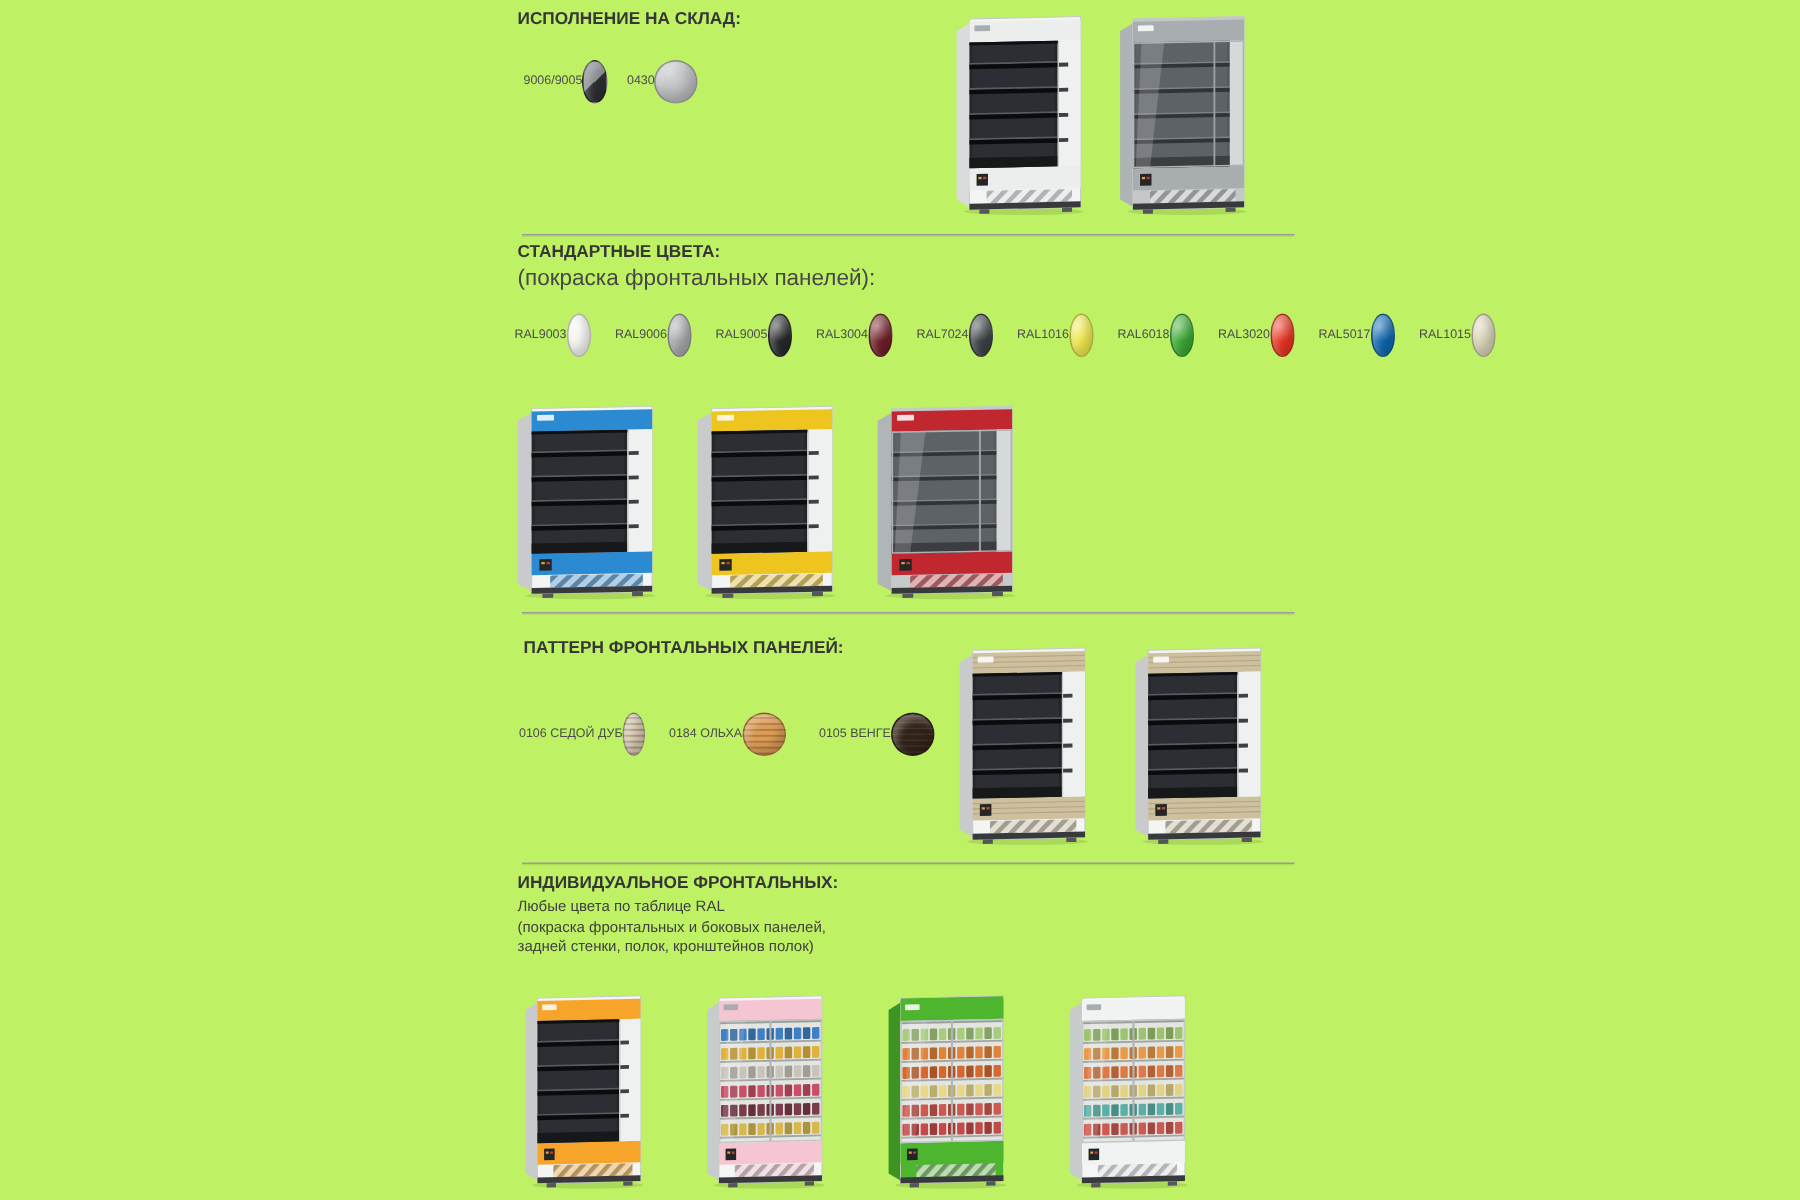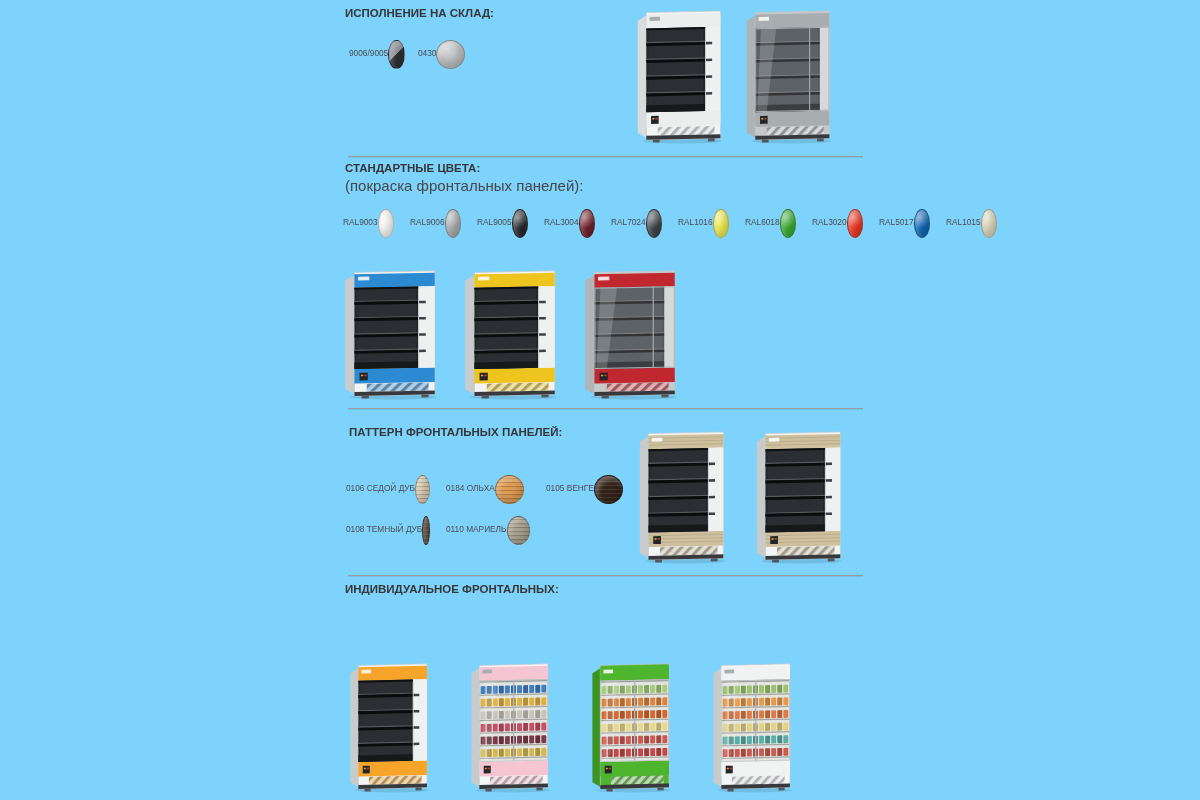--- a/index.html
+++ b/index.html
@@ -1,17 +1,17 @@
 <!DOCTYPE html>
 <html><head>
 <meta charset="utf-8">
 <style>
   html,body{margin:0;padding:0;background:#ffffff;}
   body{width:1200px;height:800px;font-family:"Liberation Sans",sans-serif;}
-  .page{position:relative;width:1200px;height:800px;background:#7dd3fc;overflow:hidden;}
+  .page{position:relative;width:1200px;height:800px;background:#bef264;overflow:hidden;}
   .sec-title{position:absolute;font-weight:bold;font-size:11.5px;color:#363636;white-space:nowrap;}
   .sub{position:absolute;font-size:15px;color:#474747;white-space:nowrap;}
   .desc{position:absolute;font-size:10px;line-height:13.5px;color:#3f3f3f;white-space:nowrap;}
   .divider{position:absolute;left:348px;width:515px;height:1px;background:#9b9b9b;box-shadow:0 1px 0 rgba(0,0,0,0.08);}
   .swatch-row{position:absolute;display:flex;gap:16px;}
   .swatch{display:flex;flex-direction:row;align-items:center;width:var(--w,51px);flex:0 0 auto;}
   .swatch .lbl{font-size:8.3px;color:#4c4c4c;white-space:nowrap;margin-bottom:4px;}
   .swatch .dot{width:27px;height:27px;border-radius:50%;border:1px solid rgba(0,0,0,0.28);
      box-shadow:inset -3px -4px 6px rgba(0,0,0,0.18), inset 3px 4px 5px rgba(255,255,255,0.30);}
   .fridge-row{position:absolute;display:flex;align-items:flex-end;}
@@ -308,30 +308,20 @@
         <div class="lbl">0106 СЕДОЙ ДУБ</div>
         <div class="dot" style="background: repeating-linear-gradient(0deg, rgba(60, 35, 10, 0.28) 0px, rgba(60, 35, 10, 0.28) 1px, rgba(255, 255, 255, 0.1) 1px, rgba(255, 255, 255, 0.1) 2px, rgba(0, 0, 0, 0) 2px, rgba(0, 0, 0, 0) 4px), rgb(216, 202, 178);"></div>
       </div>
       <div class="swatch">
         <div class="lbl">0184 ОЛЬХА</div>
         <div class="dot" style="background: repeating-linear-gradient(0deg, rgba(60, 35, 10, 0.28) 0px, rgba(60, 35, 10, 0.28) 1px, rgba(255, 255, 255, 0.1) 1px, rgba(255, 255, 255, 0.1) 2px, rgba(0, 0, 0, 0) 2px, rgba(0, 0, 0, 0) 4px), rgb(221, 154, 80);"></div>
       </div>
       <div class="swatch">
         <div class="lbl">0105 ВЕНГЕ</div>
         <div class="dot" style="background: repeating-linear-gradient(0deg, rgba(60, 35, 10, 0.28) 0px, rgba(60, 35, 10, 0.28) 1px, rgba(255, 255, 255, 0.1) 1px, rgba(255, 255, 255, 0.1) 2px, rgba(0, 0, 0, 0) 2px, rgba(0, 0, 0, 0) 4px), rgb(49, 34, 26);"></div>
-      </div>
-    </div>
-  <div class="swatch-row" style="left:346px;top:516px;--w:84px">
-      <div class="swatch">
-        <div class="lbl">0108 ТЕМНЫЙ ДУБ</div>
-        <div class="dot" style="background: repeating-linear-gradient(0deg, rgba(60, 35, 10, 0.28) 0px, rgba(60, 35, 10, 0.28) 1px, rgba(255, 255, 255, 0.1) 1px, rgba(255, 255, 255, 0.1) 2px, rgba(0, 0, 0, 0) 2px, rgba(0, 0, 0, 0) 4px), rgb(77, 65, 52);"></div>
-      </div>
-      <div class="swatch">
-        <div class="lbl">0110 МАРИЕЛЬ</div>
-        <div class="dot" style="background: repeating-linear-gradient(0deg, rgba(60, 35, 10, 0.28) 0px, rgba(60, 35, 10, 0.28) 1px, rgba(255, 255, 255, 0.1) 1px, rgba(255, 255, 255, 0.1) 2px, rgba(0, 0, 0, 0) 2px, rgba(0, 0, 0, 0) 4px), rgb(164, 159, 142);"></div>
       </div>
     </div>
   <div class="fridge-row" style="left:635px;top:427px;gap:21px;--fw:96px;--fh:137px">
       <div class="fridge">
         <svg viewBox="0 0 100 140" preserveAspectRatio="none" xmlns="http://www.w3.org/2000/svg">
 <defs>
             <pattern id="h5" width="7" height="7" patternTransform="rotate(45)" patternUnits="userSpaceOnUse">
 <rect width="7" height="7" fill="#e3dfd5"></rect>
               <rect width="3.2" height="7" fill="#a39e8f"></rect>
             </pattern>
@@ -427,20 +417,25 @@
 <rect x="14" y="130" width="78" height="4" fill="#37393c"></rect>
 <rect x="21" y="134" width="7" height="3" fill="#53565a"></rect>
             <rect x="79" y="134" width="7" height="3" fill="#53565a"></rect>
 </g>
         </svg>
       </div>
     </div>
   <div class="divider" style="top:575px"></div>
 
   <div class="sec-title" style="left:345px;top:583px">ИНДИВИДУАЛЬНОЕ ФРОНТАЛЬНЫХ:</div>
+  <div class="desc" style="left:345px;top:598px">
+    <div>Любые цвета по таблице RAL</div>
+    <div>(покраска фронтальных и боковых панелей,</div>
+    <div>задней стенки, полок, кронштейнов полок)</div>
+  </div>
   <div class="fridge-row" style="left:346px;top:659px;gap:33px;--fw:88px;--fh:134px">
       <div class="fridge">
         <svg viewBox="0 0 100 140" preserveAspectRatio="none" xmlns="http://www.w3.org/2000/svg">
 <defs>
             <pattern id="h7" width="7" height="7" patternTransform="rotate(45)" patternUnits="userSpaceOnUse">
 <rect width="7" height="7" fill="#efd7b2"></rect>
               <rect width="3.2" height="7" fill="#b5925c"></rect>
             </pattern>
           </defs>
 <ellipse cx="52" cy="137" rx="42" ry="2.4" fill="#000000" opacity="0.10"></ellipse>

